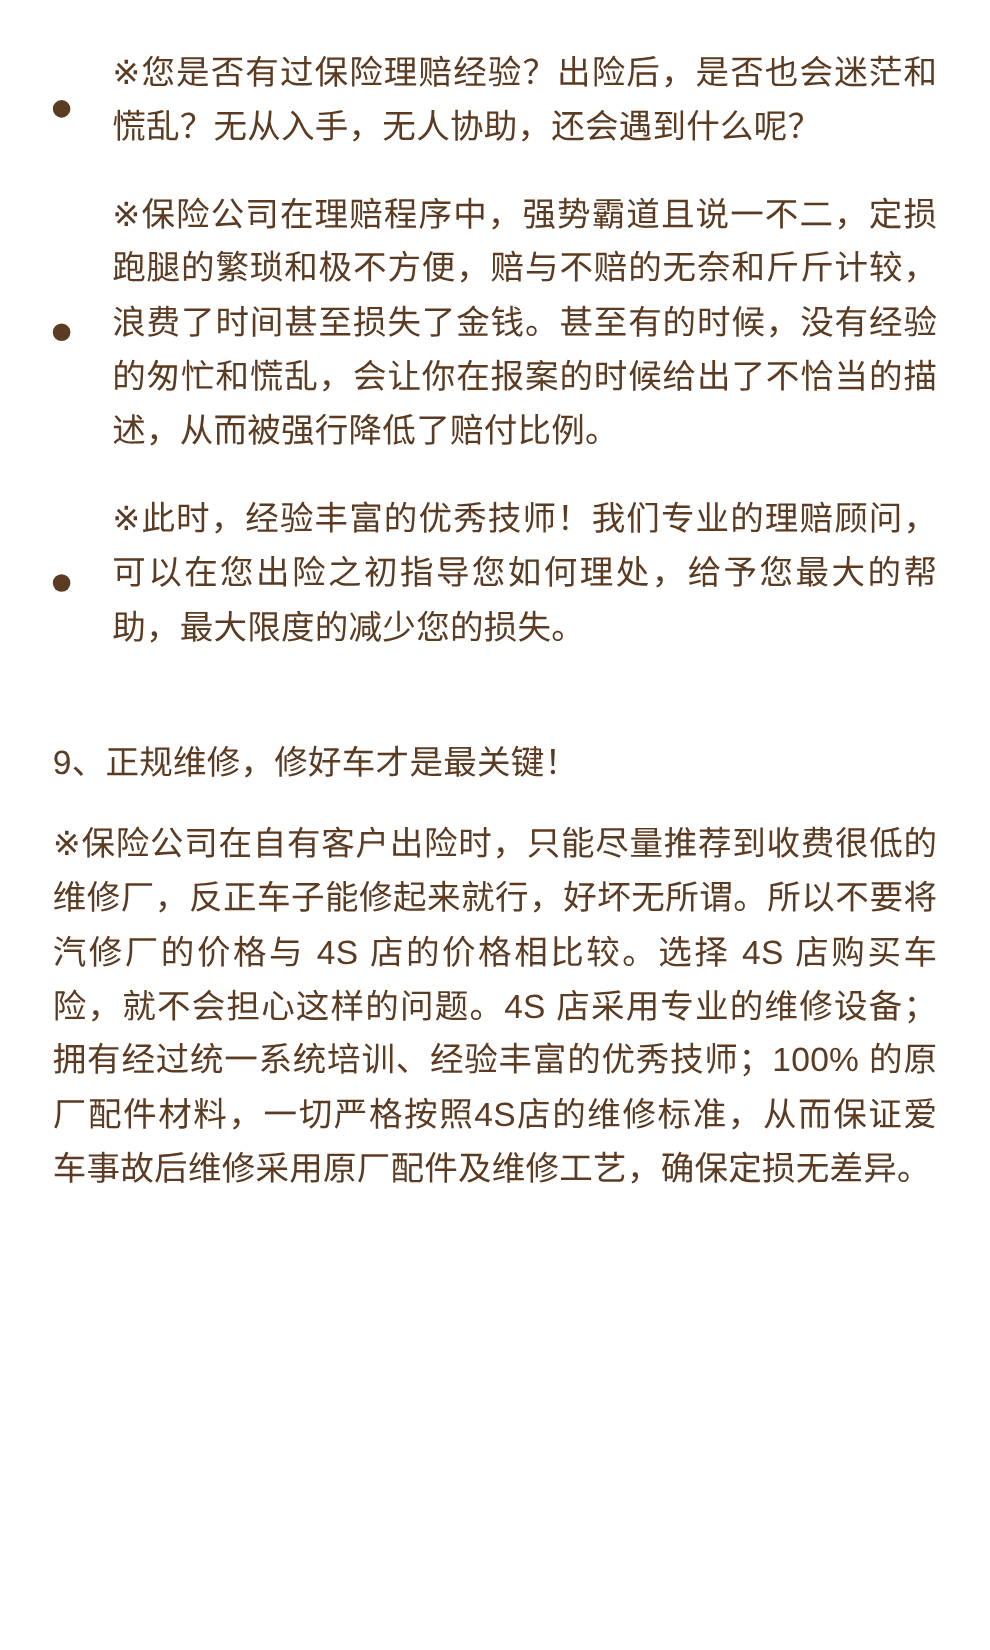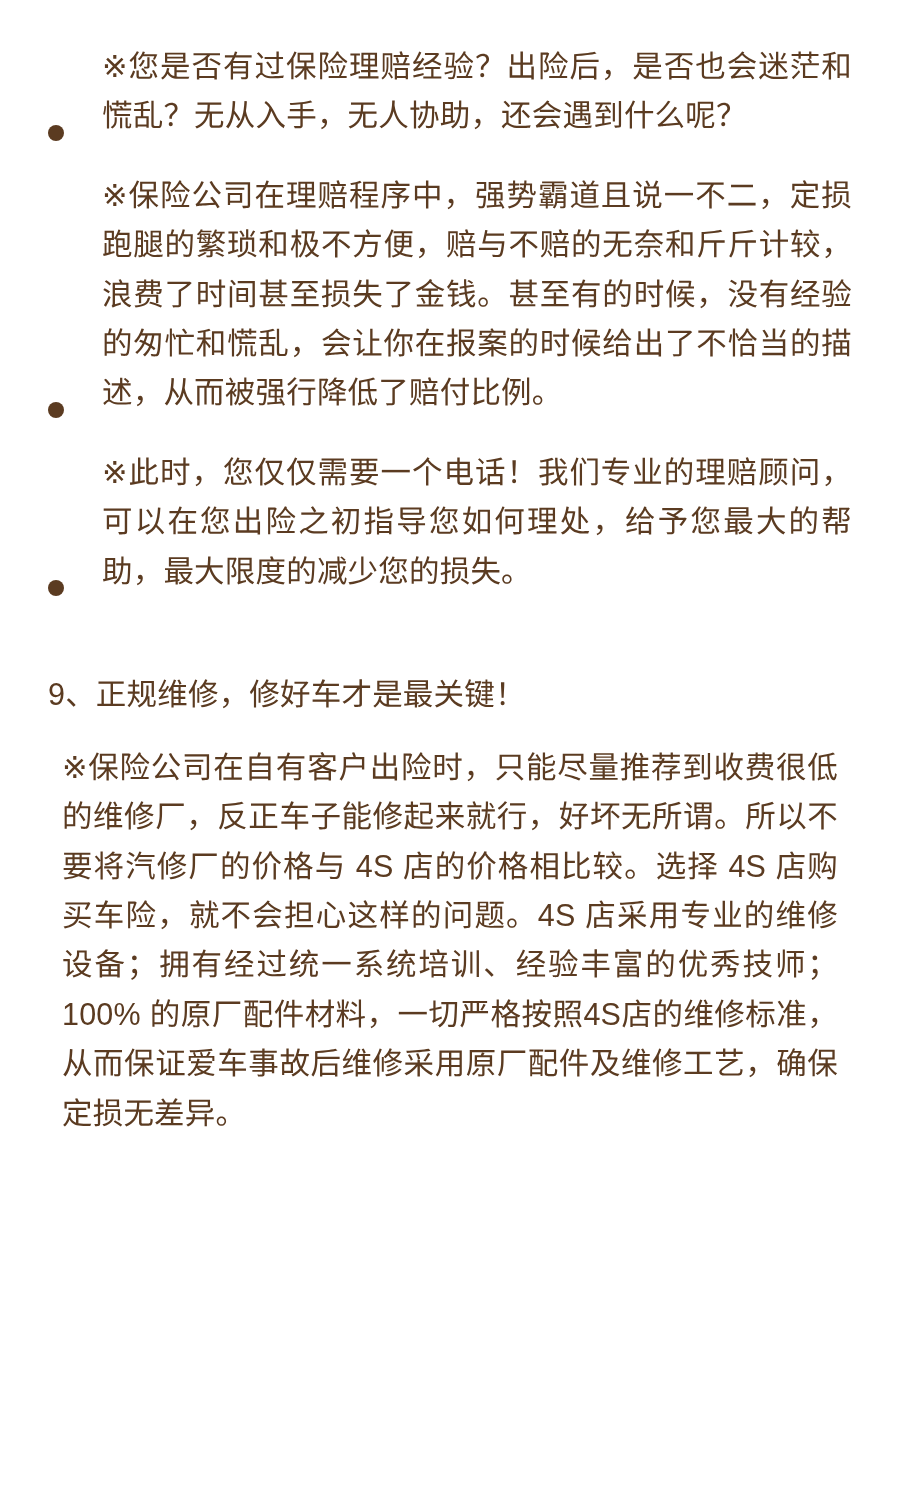--- a/index.html
+++ b/index.html
@@ -21,21 +21,21 @@
     padding: 42px 48px 0 48px;
     background: #ffffff;
   }
   .bullet-list {
     list-style: none;
     margin: 0;
     padding: 0;
   }
   .bullet-item {
     display: flex;
-    align-items: flex-end;
+    align-items: center;
     margin-bottom: 30px;
   }
   .bullet-dot {
     flex: 0 0 auto;
     width: 16px;
     height: 16px;
     border-radius: 50%;
     background: #5b3b21;
     margin-top: 16px;
     margin-right: 38px;
@@ -57,21 +57,21 @@
     line-height: 1.6;
     color: #5b3b21;
     margin: 0 0 24px 0;
     font-weight: normal;
     letter-spacing: 0.2px;
   }
   .body-para {
     font-size: 30.5px;
     line-height: 1.62;
     color: #5b3b21;
-    margin: 14px;
+    margin: 0;
     text-align: justify;
     text-justify: inter-ideograph;
     letter-spacing: 0.2px;
   }
 </style>
 </head>
 <body>
 
 <div class="page">
 
@@ -79,21 +79,21 @@
     <li class="bullet-item">
       <span class="bullet-dot"></span>
       <span class="bullet-text">※您是否有过保险理赔经验？出险后，是否也会迷茫和慌乱？无从入手，无人协助，还会遇到什么呢？</span>
     </li>
     <li class="bullet-item">
       <span class="bullet-dot"></span>
       <span class="bullet-text">※保险公司在理赔程序中，强势霸道且说一不二，定损跑腿的繁琐和极不方便，赔与不赔的无奈和斤斤计较，浪费了时间甚至损失了金钱。甚至有的时候，没有经验的匆忙和慌乱，会让你在报案的时候给出了不恰当的描述，从而被强行降低了赔付比例。</span>
     </li>
     <li class="bullet-item">
       <span class="bullet-dot"></span>
-      <span class="bullet-text">※此时，您仅仅需要一个电话！我们专业的理赔顾问，可以在您出险之初指导您如何理处，给予您最大的帮助，最大限度的减少您的损失。</span>
+      <span class="bullet-text">※此时，经验丰富的优秀技师！我们专业的理赔顾问，可以在您出险之初指导您如何理处，给予您最大的帮助，最大限度的减少您的损失。</span>
     </li>
   </ul>
 
   <div class="section-gap"></div>
 
   <h2 class="heading">9、正规维修，修好车才是最关键！</h2>
 
   <p class="body-para">※保险公司在自有客户出险时，只能尽量推荐到收费很低的维修厂，反正车子能修起来就行，好坏无所谓。所以不要将汽修厂的价格与 4S 店的价格相比较。选择 4S 店购买车险，就不会担心这样的问题。4S 店采用专业的维修设备；拥有经过统一系统培训、经验丰富的优秀技师；100% 的原厂配件材料，一切严格按照4S店的维修标准，从而保证爱车事故后维修采用原厂配件及维修工艺，确保定损无差异。</p>
 
 </div>

